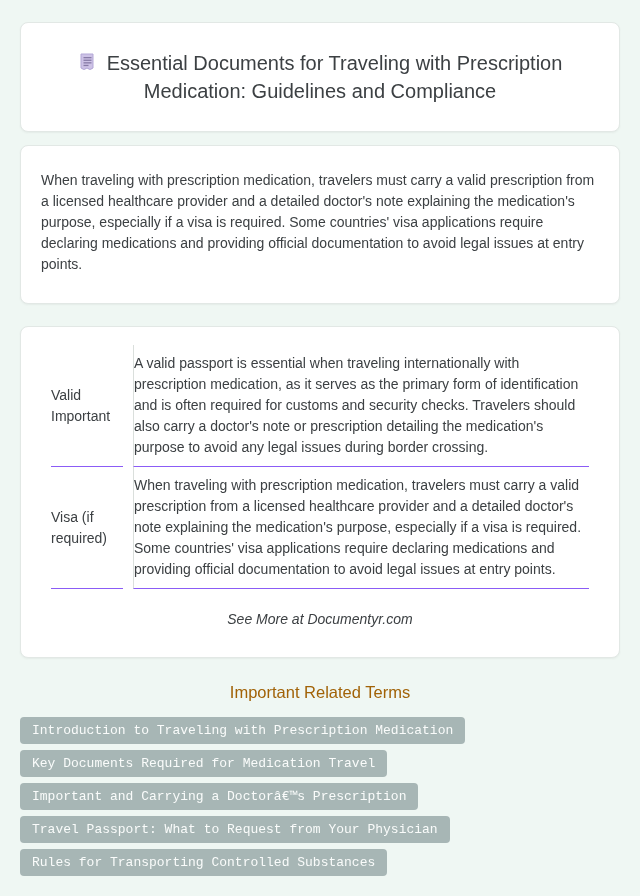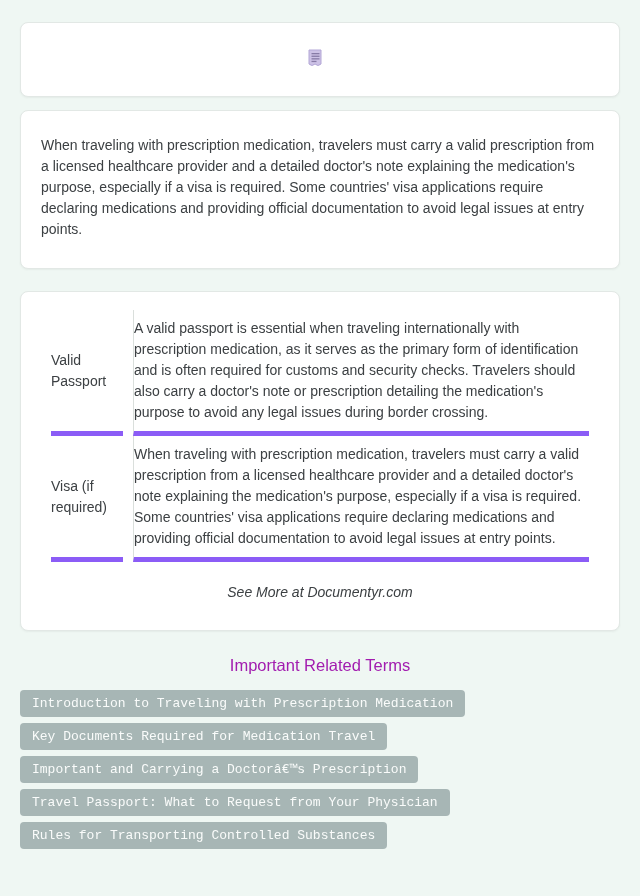--- a/index.html
+++ b/index.html
@@ -55,42 +55,42 @@
     width: 100%;
     border-collapse: separate;
     border-spacing: 10px 0;
   }
   table.terms td {
     font-size: 14px;
     line-height: 21px;
     color: #3c4043;
     vertical-align: middle;
     padding: 8px 0;
-    border-bottom: 5px solid #8b5cf6;
+    border-bottom: 1px solid #8b5cf6;
   }
   td.term-label { width: 72px; }
   td.term-desc {
     border-left: 1px solid #dadfdc;
     padding-left: 12px;
   }
   .see-more {
     text-align: center;
     font-size: 14px;
     font-style: italic;
     color: #3c4043;
     margin-top: 22px;
     margin-bottom: 8px;
   }
   .see-more b { font-weight: 400; }
   .related-heading {
     margin-top: 25px;
     text-align: center;
     font-size: 16.5px;
     font-weight: 400;
-    color: #a21caf;
+    color: #a16207;
   }
   .tags {
     margin-top: 15px;
     display: flex;
     flex-wrap: wrap;
     gap: 6px 10px;
   }
   .tag {
     background: #a7b6b5;
     color: #fafcfb;
@@ -111,32 +111,32 @@
 
   <div class="card title-card">
     <span class="doc-icon">
       <svg width="19" height="19" viewBox="0 0 19 19">
         <path d="M3 1 h12 v14 q-3 3 -6 0 q-3 3 -6 0 z" fill="#cdc2e6" stroke="#b3a7d6" stroke-width="1"></path>
         <rect x="5.5" y="4" width="8" height="1.3" fill="#877ba6"></rect>
         <rect x="5.5" y="6.6" width="8" height="1.3" fill="#877ba6"></rect>
         <rect x="5.5" y="9.2" width="8" height="1.3" fill="#877ba6"></rect>
         <rect x="5.5" y="11.8" width="5" height="1.3" fill="#877ba6"></rect>
       </svg>
-    </span>
+    </span><h1>Essential Documents for Traveling with Prescription Medication: Guidelines and Compliance</h1>
   </div>
 
   <div class="card intro-card">
     <p>When traveling with prescription medication, travelers must carry a valid prescription from a licensed healthcare provider and a detailed doctor's note explaining the medication's purpose, especially if a visa is required. Some countries' visa applications require declaring medications and providing official documentation to avoid legal issues at entry points.</p>
   </div>
 
   <div class="card table-card">
     <table class="terms">
       <tbody id="terms-tbody">
   <tr>
-    <td class="term-label">Valid Passport</td>
+    <td class="term-label">Valid Important</td>
     <td class="term-desc">A valid passport is essential when traveling internationally with prescription medication, as it serves as the primary form of identification and is often required for customs and security checks. Travelers should also carry a doctor's note or prescription detailing the medication's purpose to avoid any legal issues during border crossing.</td>
   </tr>
 
   <tr>
     <td class="term-label">Visa (if required)</td>
     <td class="term-desc">When traveling with prescription medication, travelers must carry a valid prescription from a licensed healthcare provider and a detailed doctor's note explaining the medication's purpose, especially if a visa is required. Some countries' visa applications require declaring medications and providing official documentation to avoid legal issues at entry points.</td>
   </tr>
 </tbody>
     </table>
     <div class="see-more">

